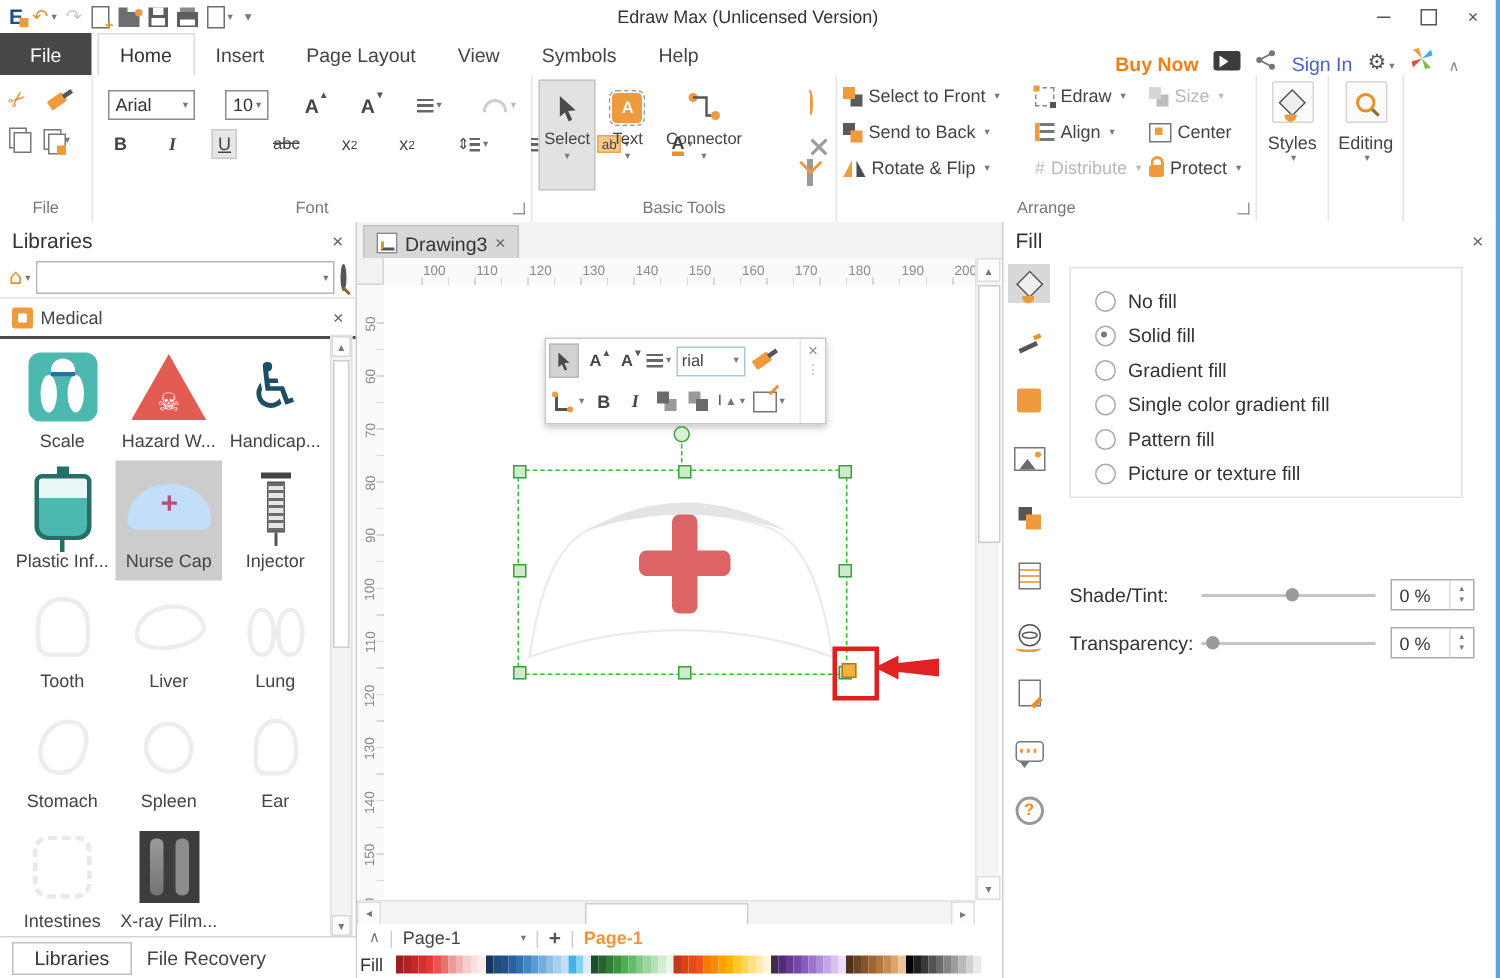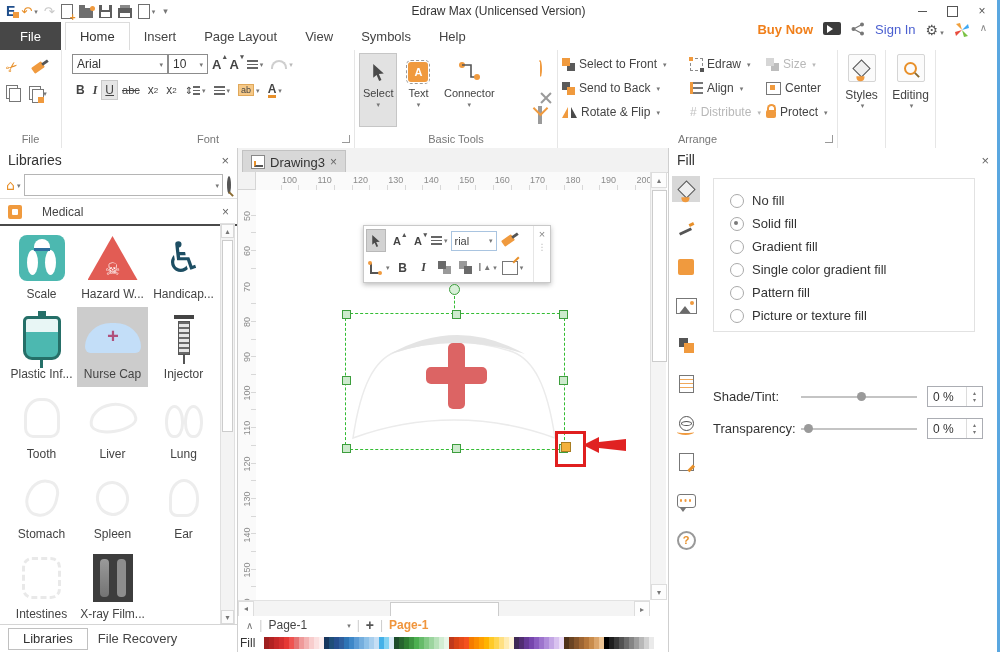--- a/index.html
+++ b/index.html
@@ -37,21 +37,21 @@
   .winctl{margin-left:auto;display:flex}
   .winctl .wc{width:30px;height:22px;display:flex;align-items:center;justify-content:center;color:#555;font-size:12px}
   .wc .minbar{width:9px;border-bottom:1px solid #555}
   .wc .maxbox{width:9px;height:9px;border:1px solid #555}
 
   
   .tabrow{position:absolute;left:0;top:22px;right:0;height:28px;background:#fff;display:flex;align-items:stretch}
   .rtab{padding:0 14px;display:flex;align-items:center;color:#444;font-size:13px}
   .rtab.file-tab{background:#474747;color:#fff;padding:0 20px;margin-right:4px}
   .rtab.active{border:1px solid #dcdcdc;border-bottom:none;background:#fff;color:#333}
-  .tab-right{margin-left:auto;display:flex;align-items:flex-start;gap:10px;padding-right:10px}
+  .tab-right{margin-left:auto;display:flex;align-items:flex-end;gap:10px;padding-right:24px}
   .buynow{color:#f07f1a;font-weight:bold;font-size:13px}
   .signin{color:#4a5fd0;font-size:13px}
   .i-cam{display:inline-block;width:18px;height:13px;background:#3c3c3c;border-radius:2px;position:relative}
   .i-cam::after{content:"";position:absolute;left:4px;top:3px;width:0;height:0;border-left:6px solid #fff;border-top:4px solid transparent;border-bottom:4px solid transparent}
   .gear{color:#555;font-size:14px}
   .collapse{color:#888;font-size:10px}
 
   
   .ribbon{position:absolute;left:0;top:50px;right:0;height:98px;background:#fff;border-bottom:1px solid #d9d9d9;display:flex}
   .rgroup{position:relative;border-right:1px solid #e6e6e6;box-sizing:border-box}
@@ -61,21 +61,21 @@
   .g-file{width:62px}
   .gf-grid{display:grid;grid-template-columns:24px 28px;grid-auto-rows:26px;justify-items:center;align-items:center;margin-top:4px}
   .scis{color:#e8902a;font-size:14px;display:inline-block;transform:rotate(-40deg)}
   .brush{display:inline-block;width:12px;height:7px;background:#f09a3e;transform:rotate(-35deg);border-radius:1px;position:relative}
   .brush::after{content:"";position:absolute;right:-6px;top:2px;width:7px;height:3px;background:#555}
   .i-copy{display:inline-block;width:10px;height:12px;border:1px solid #777;background:#fff;position:relative}
   .i-copy::before{content:"";position:absolute;left:2px;top:2px;width:10px;height:12px;border:1px solid #777;background:#fff}
   .i-copy.orange::after{content:"";position:absolute;right:-4px;bottom:-4px;width:6px;height:6px;background:#f09a3e;z-index:3}
 
   .g-font{width:293px}
-  .fg-row{display:flex;align-items:flex-start;gap:0;height:26px}
+  .fg-row{display:flex;align-items:flex-end;gap:20px;height:26px}
   .combo{height:20px;border:1px solid #8c8c8c;background:#fff;display:flex;align-items:center;padding:0 4px;box-sizing:border-box}
   .combo .val{flex:1;font-size:12px;color:#333}
   .rbtn{height:20px;display:inline-flex;align-items:center;justify-content:center;padding:0 3px;border:1px solid transparent;font-size:12px;color:#444}
   .rbtn.pressed{background:#e6e6e6;border-color:#c9c9c9}
   .bigA{font-size:13px;font-weight:bold;position:relative}
   .bigA .cue{position:absolute;top:-4px;right:-5px;font-size:7px;color:#555}
   .lines3{display:inline-block;width:11px;height:9px;background:linear-gradient(#666 0 1.6px,transparent 1.6px 3.6px,#666 3.6px 5.2px,transparent 5.2px 7.2px,#666 7.2px 9px)}
   .arc{display:inline-block;width:12px;height:7px;border:2px solid #cfcfcf;border-bottom:none;border-radius:12px 12px 0 0}
   .bI{font-style:italic;font-family:"Liberation Serif",serif;font-weight:bold}
   .uU{text-decoration:underline}
@@ -137,21 +137,21 @@
   .main{position:absolute;left:0;top:148px;right:0;bottom:0}
 
   
   .leftpanel{position:absolute;left:0;top:0;width:238px;bottom:0;background:#fff;border-right:1px solid #cfcfcf;box-sizing:border-box}
   .lp-header{height:24px;display:flex;align-items:center;padding:0 8px;font-size:14px;color:#333}
   .lp-header .x{margin-left:auto;color:#666;font-size:13px}
   .lp-search{height:26px;display:flex;align-items:center;gap:4px;padding:0 6px}
   .homeic{color:#e8902a;font-size:14px}
   .searchbox{flex:1;height:20px;border:1px solid #b5b5b5;display:flex;align-items:center;background:#fff}
   .searchbox input{flex:1;border:none;outline:none;height:16px;font:inherit;padding:0 4px;min-width:0}
-  .lp-medical{height:25px;display:flex;align-items:center;gap:20px;padding:0 8px;border-bottom:2px solid #4a4a4a;border-top:1px solid #e2e2e2}
+  .lp-medical{height:25px;display:flex;align-items:center;gap:5px;padding:0 8px;border-bottom:2px solid #4a4a4a;border-top:1px solid #e2e2e2}
   .medic{width:14px;height:14px;background:#f09a3e;border-radius:2px;position:relative}
   .medic::after{content:"";position:absolute;left:4px;top:4px;width:6px;height:6px;background:#fff;border-radius:1px}
   .lp-medical .x{margin-left:auto;color:#666}
   .lp-body{position:absolute;left:0;top:75px;right:0;bottom:27px;overflow:hidden}
   .libgrid{display:grid;grid-template-columns:71px 71px 71px;padding:4px 0 0 6px}
   .lib-cell{width:71px;padding:4px 0 6px 0;text-align:center}
   .lib-cell.selected{background:#cccccc}
   .lib-iconbox{height:54px;display:flex;align-items:center;justify-content:center}
   .lib-label{font-size:12px;color:#444;white-space:nowrap;overflow:hidden;max-width:69px;margin:2px auto 0}
   .licon{position:relative;display:inline-block}

